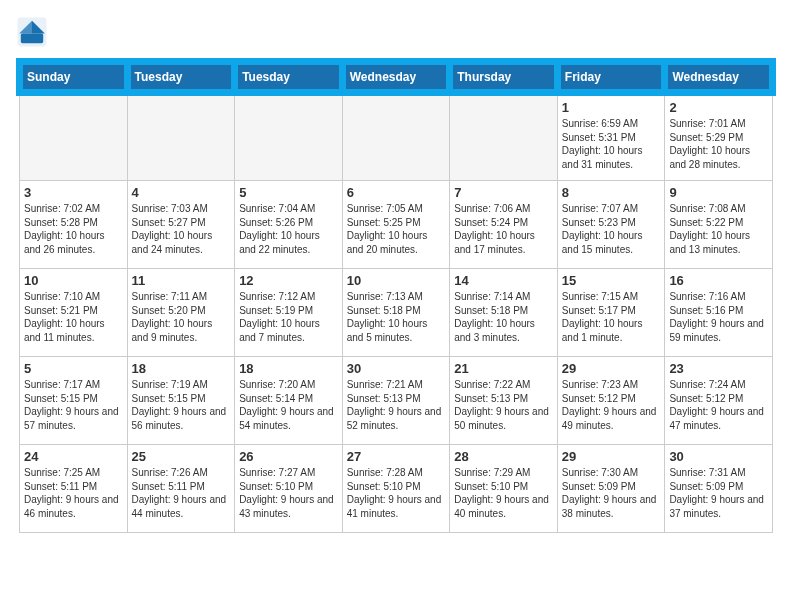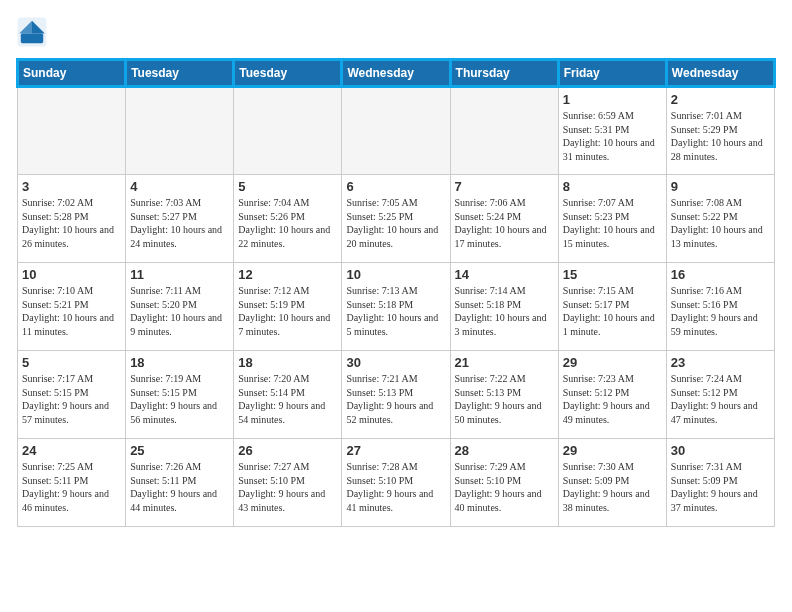--- a/index.html
+++ b/index.html
@@ -51,21 +51,21 @@
       border-collapse: collapse;
       table-layout: fixed;
     }
     thead tr th {
       background-color: #1a6faf;
       color: #fff;
       font-size: 12px;
       font-weight: bold;
       padding: 5px 4px;
       text-align: left;
-      border: 3px solid #0ea5e9;
+      border: 7px solid #0ea5e9;
     }
     td {
       border: 1px solid #ccc;
       vertical-align: top;
       padding: 4px;
       font-size: 10px;
       color: #333;
       height: 88px;
       background: #fff;
     }
@@ -75,21 +75,20 @@
     .day-num {
       font-size: 13px;
       font-weight: bold;
       display: block;
       margin-bottom: 2px;
     }
     .cell-text {
       font-size: 10px;
       line-height: 1.35;
       color: #333;
-      font-family: Liberation Serif, serif;
     }
     tr:nth-child(even) td:not(.empty) {
       background: #fff;
     }
   </style>
 </head>
 <body>
 
 <div class="header">
   <div class="logo">

